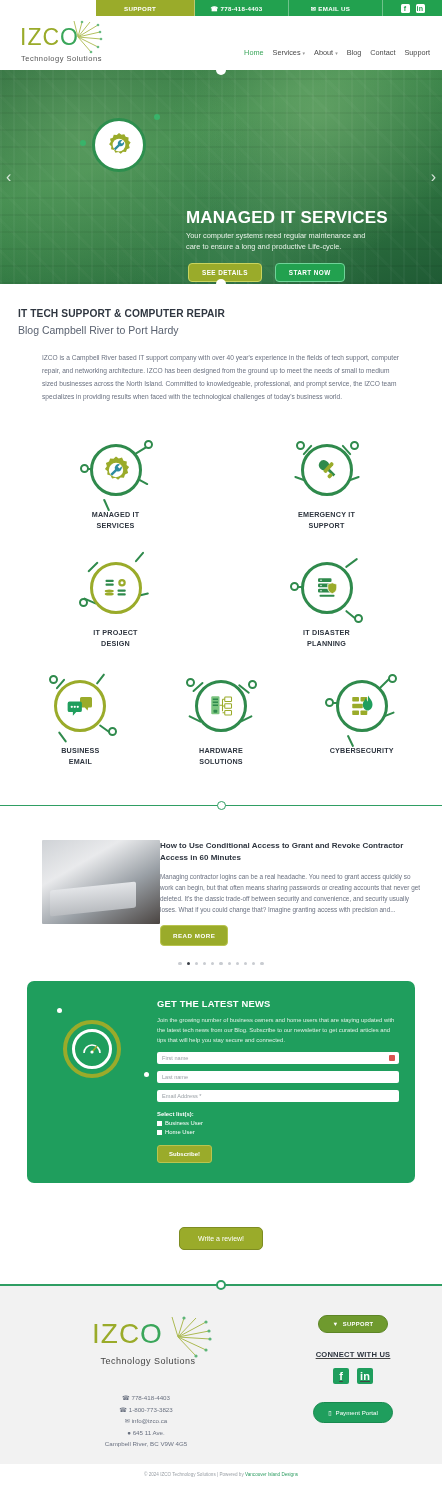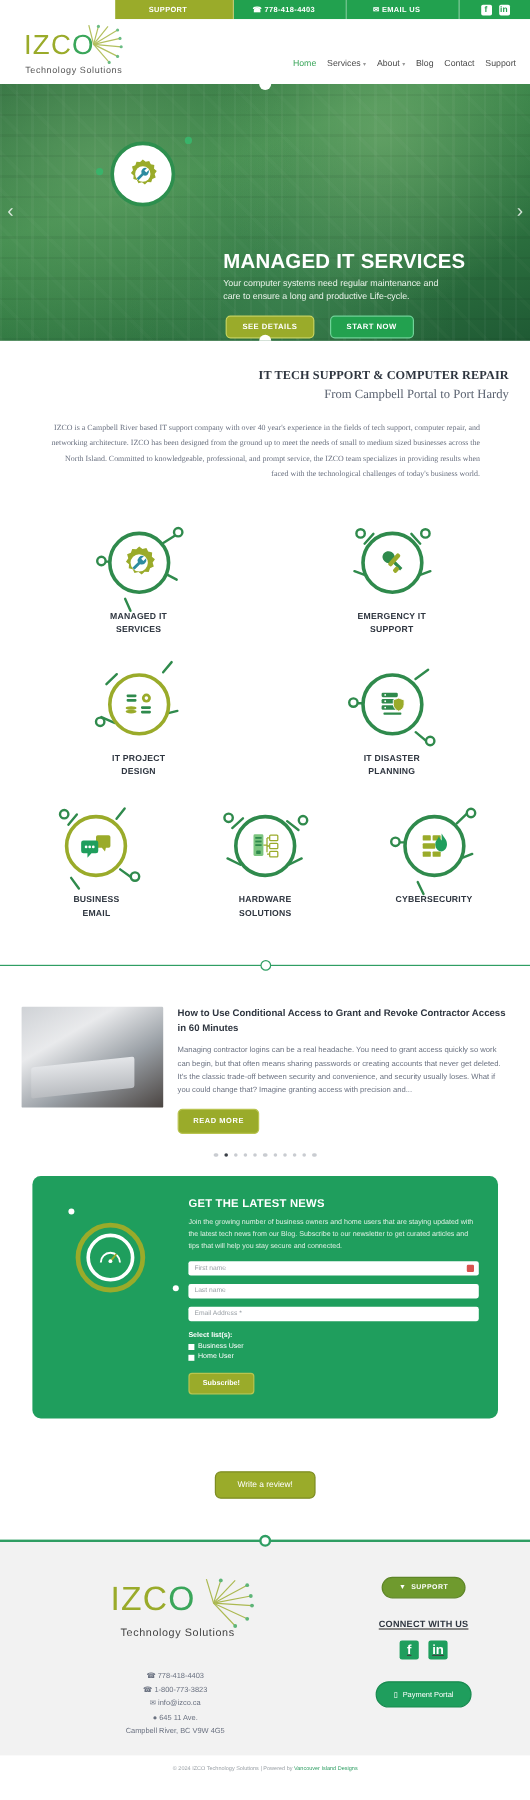--- a/index.html
+++ b/index.html
@@ -71,21 +71,21 @@
               font-family:"Liberation Sans", sans-serif; }
   .btn-yellow { background:#9aab2a; border:1px solid #c9d45e; }
   .btn-green  { background:#22a14f; border:1px solid #6fd398; }
   .arrow { position:absolute; top:98px; color:rgba(255,255,255,.8); font-size:16px; cursor:pointer; }
   .arrow-l { left:6px; } .arrow-r { right:6px; }
   .notch { position:absolute; left:50%; margin-left:-5px; width:10px; height:10px;
            border-radius:50%; background:#fff; }
   .notch-top { top:-5px; } .notch-bot { bottom:-5px; }
 
   
-  .intro { padding:24px 18px 10px; text-align:right;font-family:Liberation Serif, serif; }
+  .intro { padding:24px 18px 10px; text-align:left; }
   .intro h2 { font-size:10.2px; color:#2f3640; font-weight:bold; letter-spacing:.1px; }
   .intro h3 { font-size:10.5px; color:#5a6270; font-weight:400; margin-top:5px; }
   .intro p { margin-top:16px; font-size:6.6px; line-height:1.95; color:#6a7180; padding:0 24px; }
 
   
   .services { padding:14px 10px 6px; }
   .srow { display:flex; }
   .scell { flex:1; text-align:center; padding:9px 2px 14px; }
   .sicon-wrap { position:relative; width:68px; height:68px; margin:0 auto; }
   .sicon-ring { position:absolute; left:8px; top:8px; width:52px; height:52px;
@@ -97,21 +97,21 @@
   .nodeline { position:absolute; height:2px; background:#2f8a4c; border-radius:2px; }
   .slabel { margin-top:6px; font-size:7.2px; font-weight:bold; color:#2f3640;
             line-height:1.45; letter-spacing:.2px; }
 
   
   .divider { position:relative; height:1px; background:#2f9e63; margin:18px 0; }
   .divider .ring { position:absolute; left:50%; top:-4.5px; margin-left:-4.5px;
                    width:9px; height:9px; border-radius:50%; border:1.5px solid #2f9e63; background:#fff; }
 
   
-  .blog { padding:16px 18px 0; display:flex; gap:12px; }
+  .blog { padding:16px 18px 0; display:flex; gap:0;margin-left:24px; }
   .blog-thumb { flex:0 0 118px; height:84px; border-radius:1px;
                 background:linear-gradient(150deg,#cfd2d6 0%, #e9eaec 30%, #9aa0a6 62%, #4a4441 100%); position:relative; overflow:hidden; }
   .blog-thumb::after{ content:""; position:absolute; left:8px; bottom:12px; width:86px; height:26px;
       background:linear-gradient(180deg,#e3e5e8,#b9bcc0); transform:skewY(-6deg); border-radius:2px;}
   .blog-body { flex:1; }
   .blog-title { font-size:8px; font-weight:bold; color:#2f3640; line-height:1.5; }
   .blog-ex { margin-top:7px; font-size:6.4px; line-height:1.72; color:#6a7180; }
   .btn-read { margin-top:10px; display:inline-block; background:#9aab2a; color:#fff;
               font-size:6.2px; font-weight:bold; letter-spacing:.5px; padding:6px 12px;
               border-radius:4px; border:1px solid #b9c44f; cursor:pointer;
@@ -263,21 +263,21 @@
     <button class="btn-hero btn-green">START NOW</button>
   </div>
 
   <div class="arrow arrow-l">‹</div>
   <div class="arrow arrow-r">›</div>
   <div class="notch notch-bot"></div>
 </div>
 
 <div class="intro">
   <h2>IT TECH SUPPORT &amp; COMPUTER REPAIR</h2>
-  <h3>From Campbell Portal to Port Hardy</h3>
+  <h3>Blog Campbell River to Port Hardy</h3>
   <p>IZCO is a Campbell River based IT support company with over 40 year's experience in the fields of tech support, computer repair, and networking architecture. IZCO has been designed from the ground up to meet the needs of small to medium sized businesses across the North Island. Committed to knowledgeable, professional, and prompt service, the IZCO team specializes in providing results when faced with the technological challenges of today's business world.</p>
 </div>
 
 <div class="services">
 
   <div class="srow">
     <div class="scell">
       <div class="sicon-wrap">
         <div class="nodeline" style="left:2px; top:32px; width:14px;"></div>
         <div class="nodecircle" style="left:-2px; top:28px;"></div>

